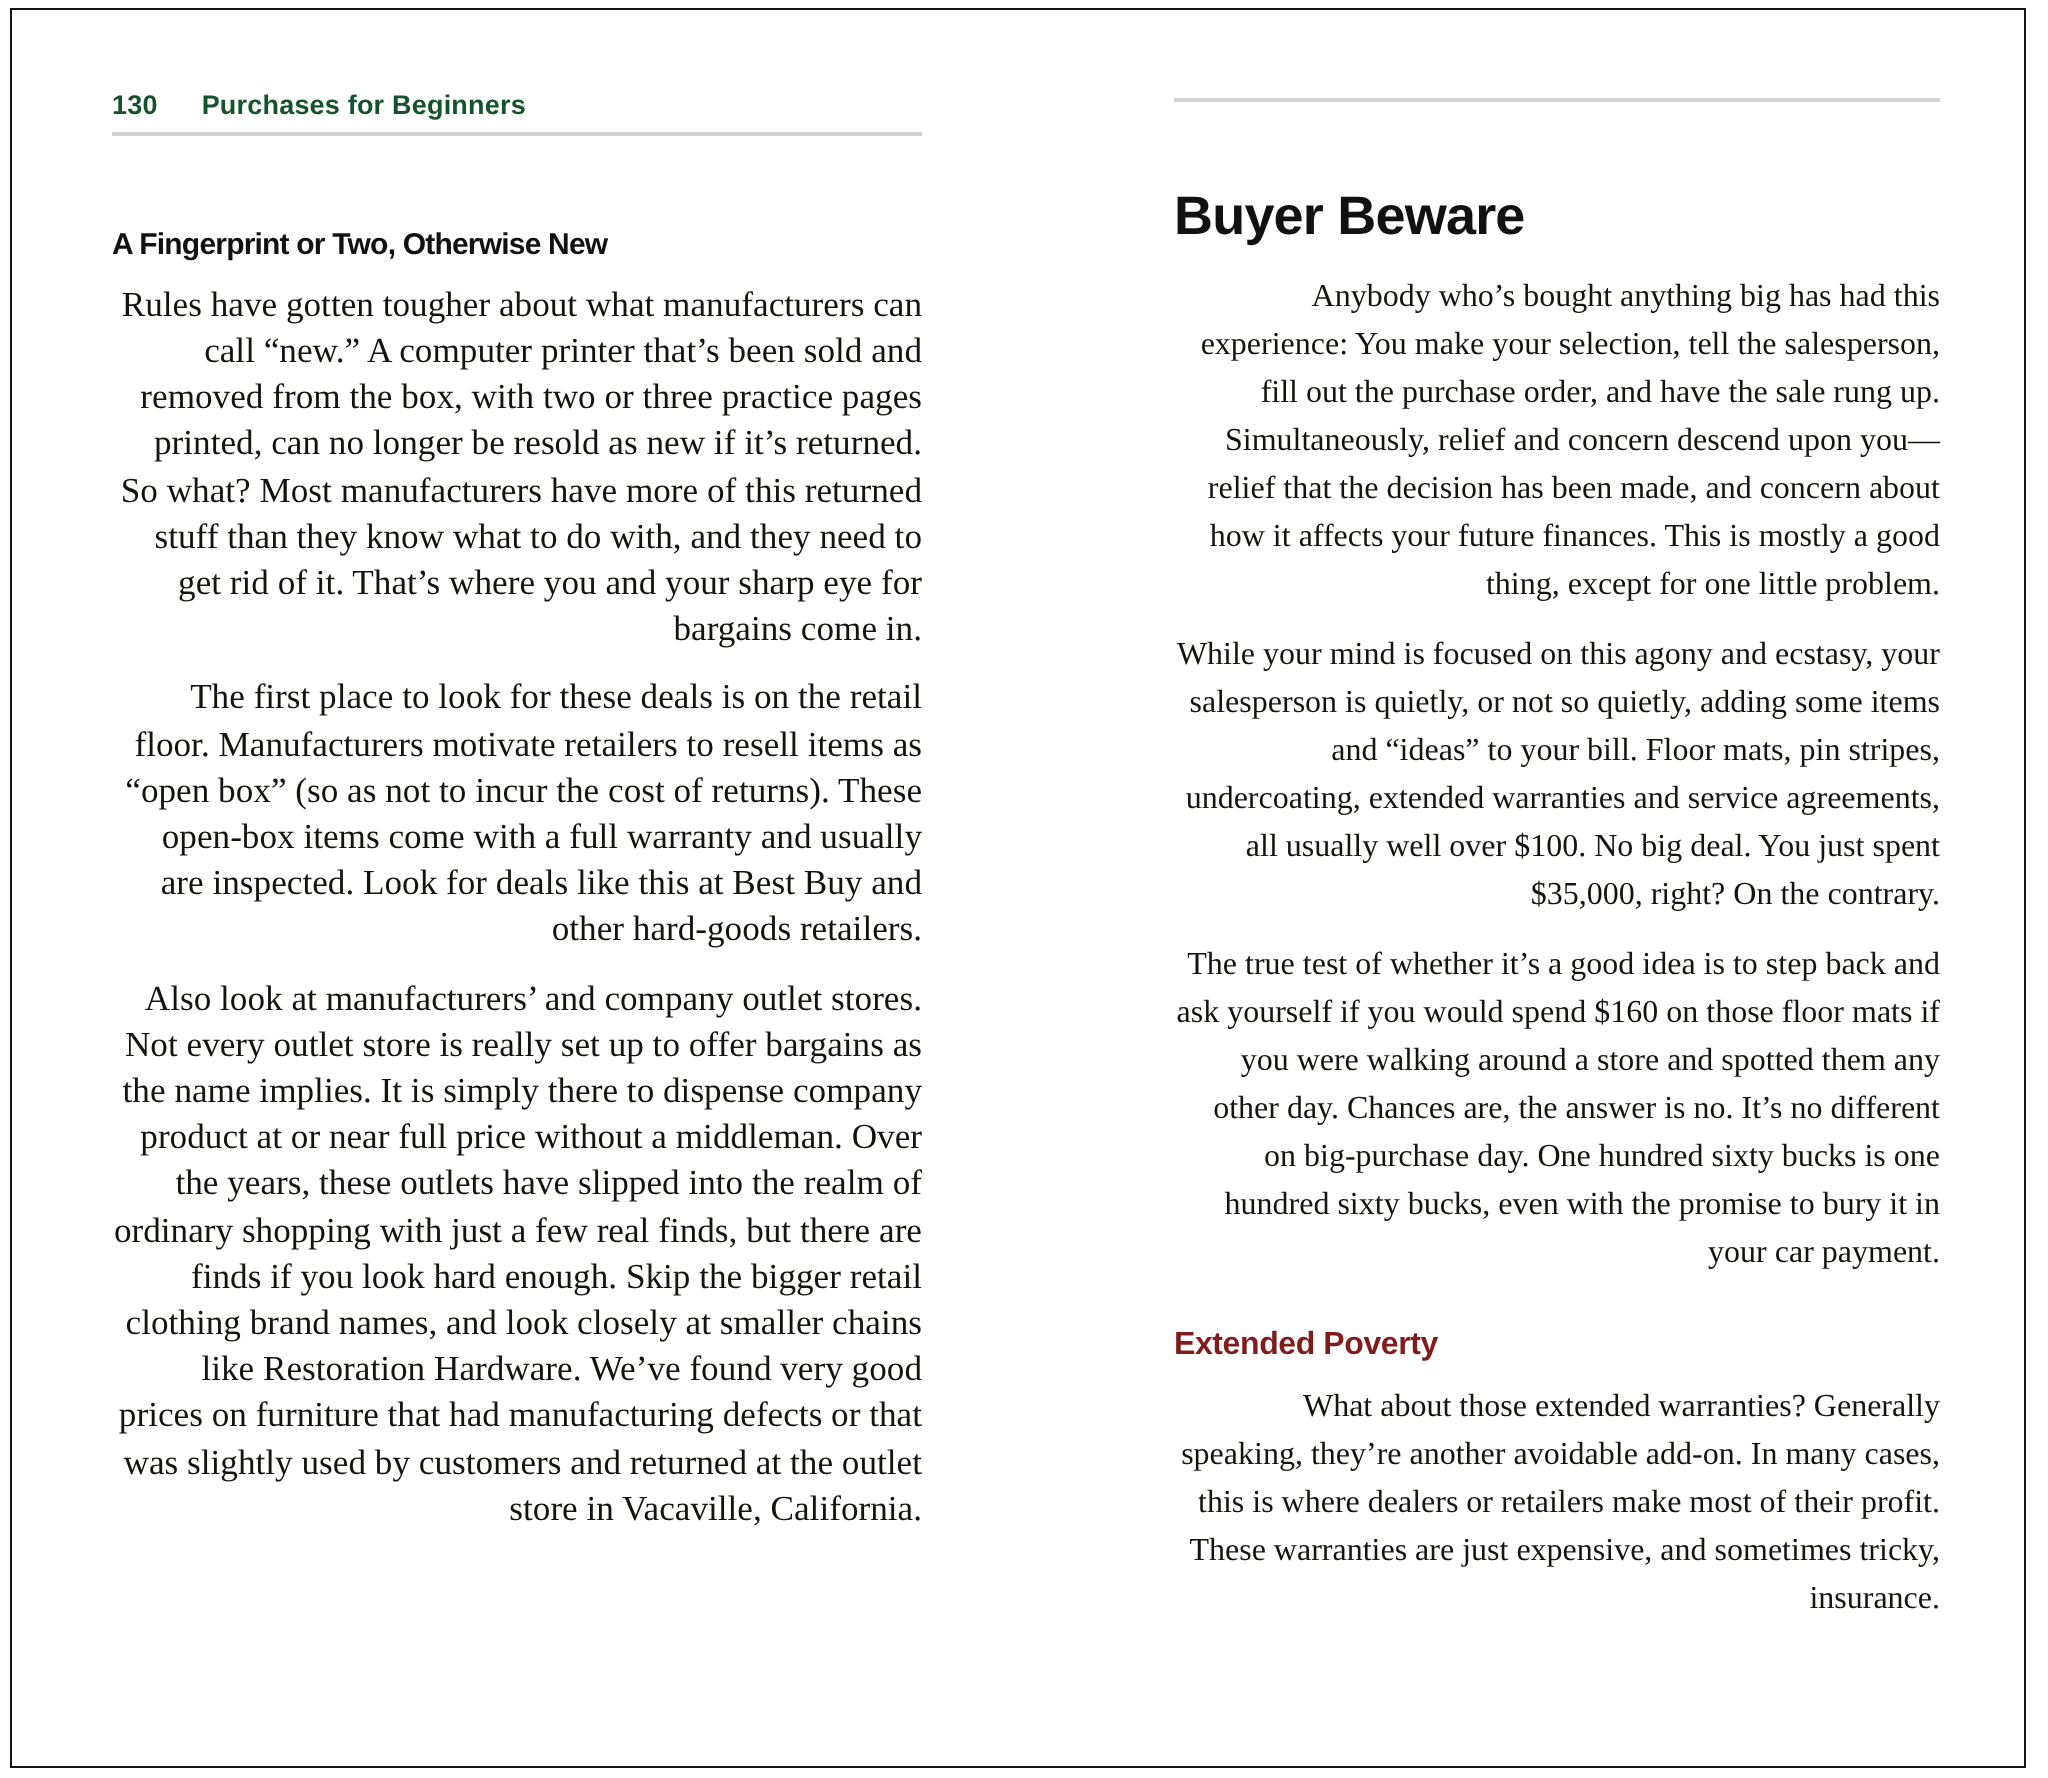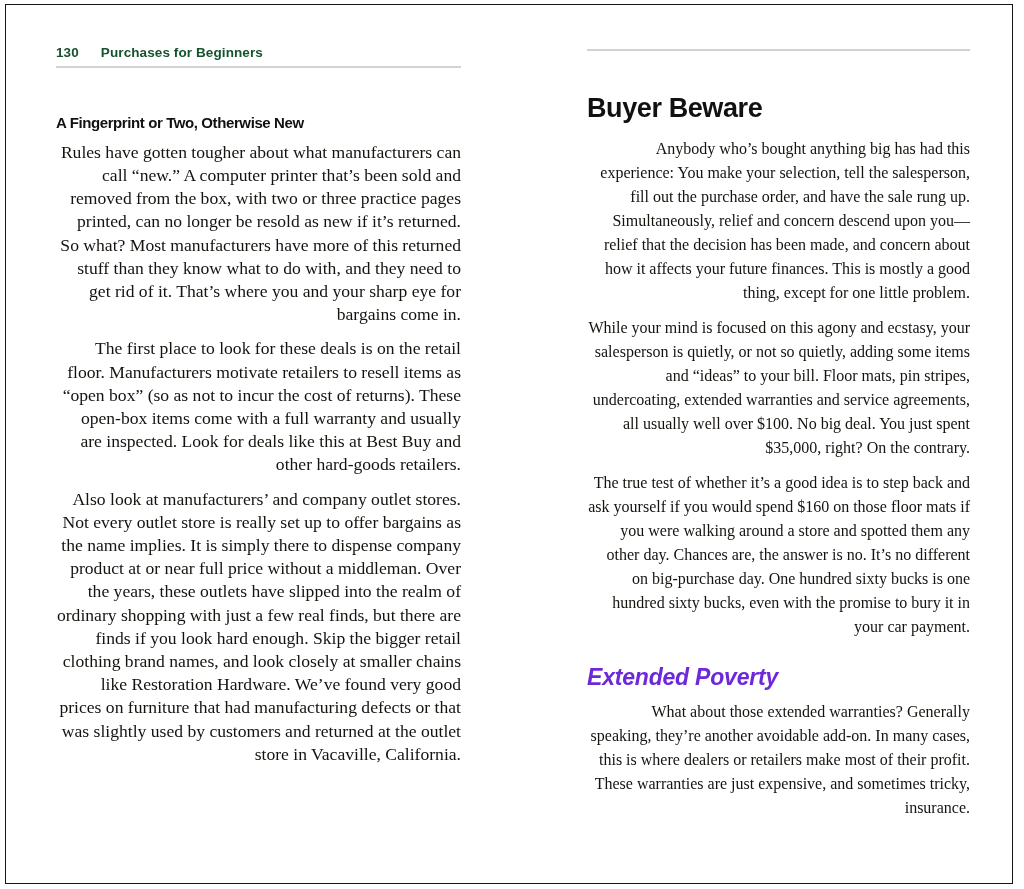--- a/index.html
+++ b/index.html
@@ -69,26 +69,25 @@
     font-weight: bold;
     font-size: 26px;
     line-height: 1.12;
     letter-spacing: -0.4px;
     margin: 39px 0 12px 0;
     color: #111111;
   }
   h2.sub-title {
     font-family: "Liberation Sans", sans-serif;
     font-weight: bold;
-    font-size: 23px;
+    font-size: 16px;
     line-height: 1.15;
     letter-spacing: -0.2px;
     margin: 25px 0 9px 0;
-    color: #6d28d9;
-    font-style: italic;
+    color: #7f1d1d;
   }
   
   .page-left h1.section-title {
     font-size: 15px;
     margin: 47px 0 9px 0;
   }
   .page-right h1.section-title {
     font-size: 27px;
     margin: 42px 0 14px 0;
   }

